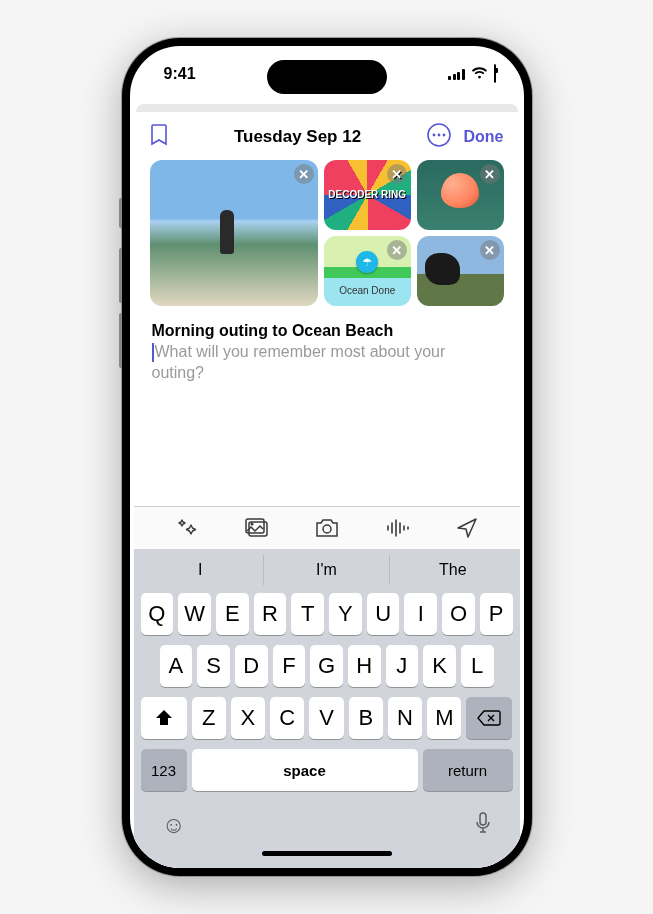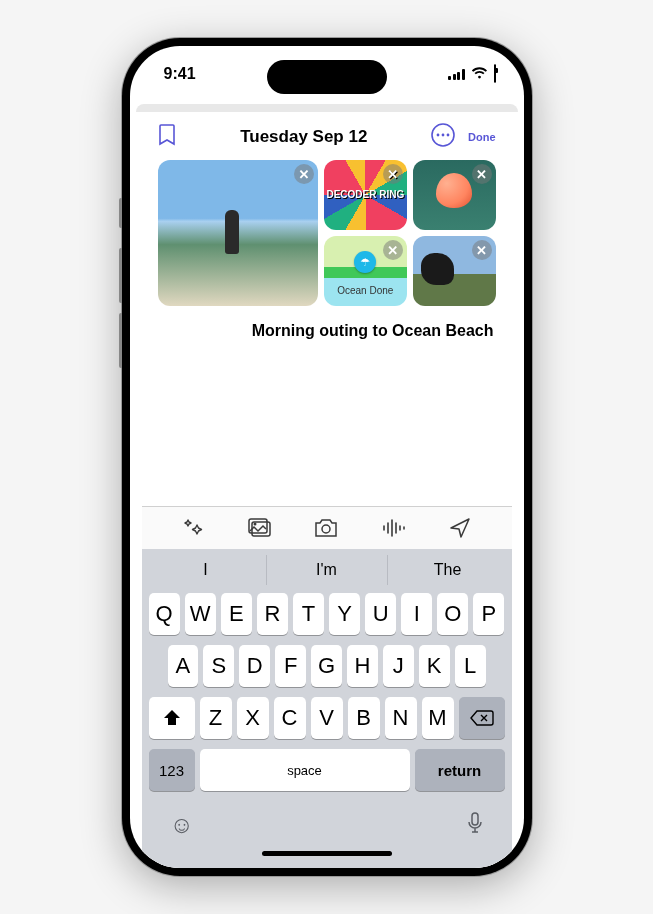--- a/index.html
+++ b/index.html
@@ -76,35 +76,35 @@
     height: 8px;
     background: #e8e8e8;
     border-radius: 18px 18px 0 0;
     margin: 2px 6px 0;
   }
 
   .content {
     flex: 1;
     background: #fff;
     border-radius: 18px 18px 0 0;
-    margin: 0 12px;
+    margin: 0 4px;
     display: flex;
     flex-direction: column;
     overflow: hidden;
   }
 
   .nav {
     display: flex;
     align-items: center;
     padding: 10px 16px 8px;
     gap: 10px;
   }
   .nav .title { flex:1; text-align:center; font-weight:600; font-size:17px; }
   .nav .right { display:flex; align-items:center; gap:12px; }
-  .done { color:#5856D6; font-size:11px; font-weight:600; }
+  .done { color:#5856D6; font-size:16px; font-weight:600; }
 
   .media-grid {
     padding: 0 16px;
     display: grid;
     grid-template-columns: 1.55fr 0.8fr 0.8fr;
     grid-template-rows: 70px 70px;
     gap: 6px;
     height: 148px;
   }
   .media {
@@ -140,21 +140,20 @@
     background: radial-gradient(ellipse at 30% 30%, #ffb090, #ff8560 60%, #e05030);
     border-radius: 50% 50% 48% 48% / 60% 60% 40% 40%; }
   .m4 { background: linear-gradient(#d8f0b0 45%, #40c858 45% 60%, #9ce4f0 60%); display:flex; align-items:center; justify-content:center; }
   .m4 .pin { width:22px; height:22px; background:#1eb8e8; border-radius:50%; display:flex;align-items:center;justify-content:center;color:#fff;font-size:11px; margin-top:-18px; box-shadow:0 1px 2px rgba(0,0,0,0.3);}
   .m4 .lbl { position:absolute; bottom:10px; width:100%; text-align:center; font-size:10px; font-weight:500; color:#333;}
   .m5 { background: linear-gradient(#8fb8e0 55%, #607848 55%); }
   .m5::before{content:'';position:absolute;top:24%;left:10%;width:40%;height:46%;background:#1a1a1a;border-radius:40% 50% 30% 46%;}
 
   .entry {
     padding: 14px 18px 8px;
-    text-align: right;
   }
   .entry-title { font-weight:600; font-size:16px; margin-bottom:2px; }
   .entry-prompt { color:#9a9a9a; font-size:16px; line-height:1.3; position:relative; }
   .cursor { display:inline-block; width:2px; height:19px; background:#5856D6; vertical-align:middle; margin-right:1px; }
 
   .spacer { flex:1; }
 
   .toolbar {
     display:flex; justify-content:space-around; align-items:center;
     padding: 10px 18px;
@@ -176,22 +175,22 @@
   .krow { display:flex; gap:5px; margin-bottom:10px; padding:0 3px; }
   .krow.r2 { padding:0 22px; }
   .key {
     flex:1; background:#fff; border-radius:5px; height:42px;
     display:flex; align-items:center; justify-content:center;
     font-size:22px; box-shadow:0 1px 0 rgba(0,0,0,0.3);
   }
   .key.shift, .key.del { flex:0 0 46px; background:#fff; }
   .key.del { background:#adb2bc; }
   .key.num { flex:0 0 46px; background:#adb2bc; font-size:15px;text-align:center;}
-  .key.ret { flex:0 0 90px; background:#adb2bc; font-size:15px;font-weight:bold;}
-  .key.space { flex:1; font-size:13px; }
+  .key.ret { flex:0 0 90px; background:#adb2bc; font-size:15px;}
+  .key.space { flex:1; font-size:15px;font-weight:bold; }
 
   .kbottom { display:flex; justify-content:space-between; padding:10px 24px 4px; font-size:24px; color:#5a5d64;}
   .home-ind { width:130px; height:5px; background:#000; border-radius:3px; margin:6px auto 8px; }
 </style>
 </head>
 <body>
 
 <div class="phone">
   <div class="screen">
     <div class="island"></div>
@@ -258,20 +257,23 @@
           <span class="lbl">Ocean Done</span>
           <span class="close">✕</span>
         </div>
         <div class="media m5">
           <span class="close">✕</span>
         </div>
       </div>
 
       <div class="entry">
         <div class="entry-title">Morning outing to Ocean Beach</div>
+        <div class="entry-prompt">
+          <span class="cursor"></span><span>What will you remember most about your outing?</span>
+        </div>
       </div>
 
       <div class="spacer"></div>
 
       <div class="toolbar">
         <span class="tb">
           <svg width="22" height="22" viewBox="0 0 22 22">
               <path d="M6 3l1 2 2 1-2 1-1 2-1-2-2-1 2-1zM15 8l1.5 3 3 1.5-3 1.5L15 17l-1.5-3-3-1.5 3-1.5z" fill="none" stroke="#3a3a3a" stroke-width="1.4" stroke-linejoin="round"></path>
             </svg>
         </span>

